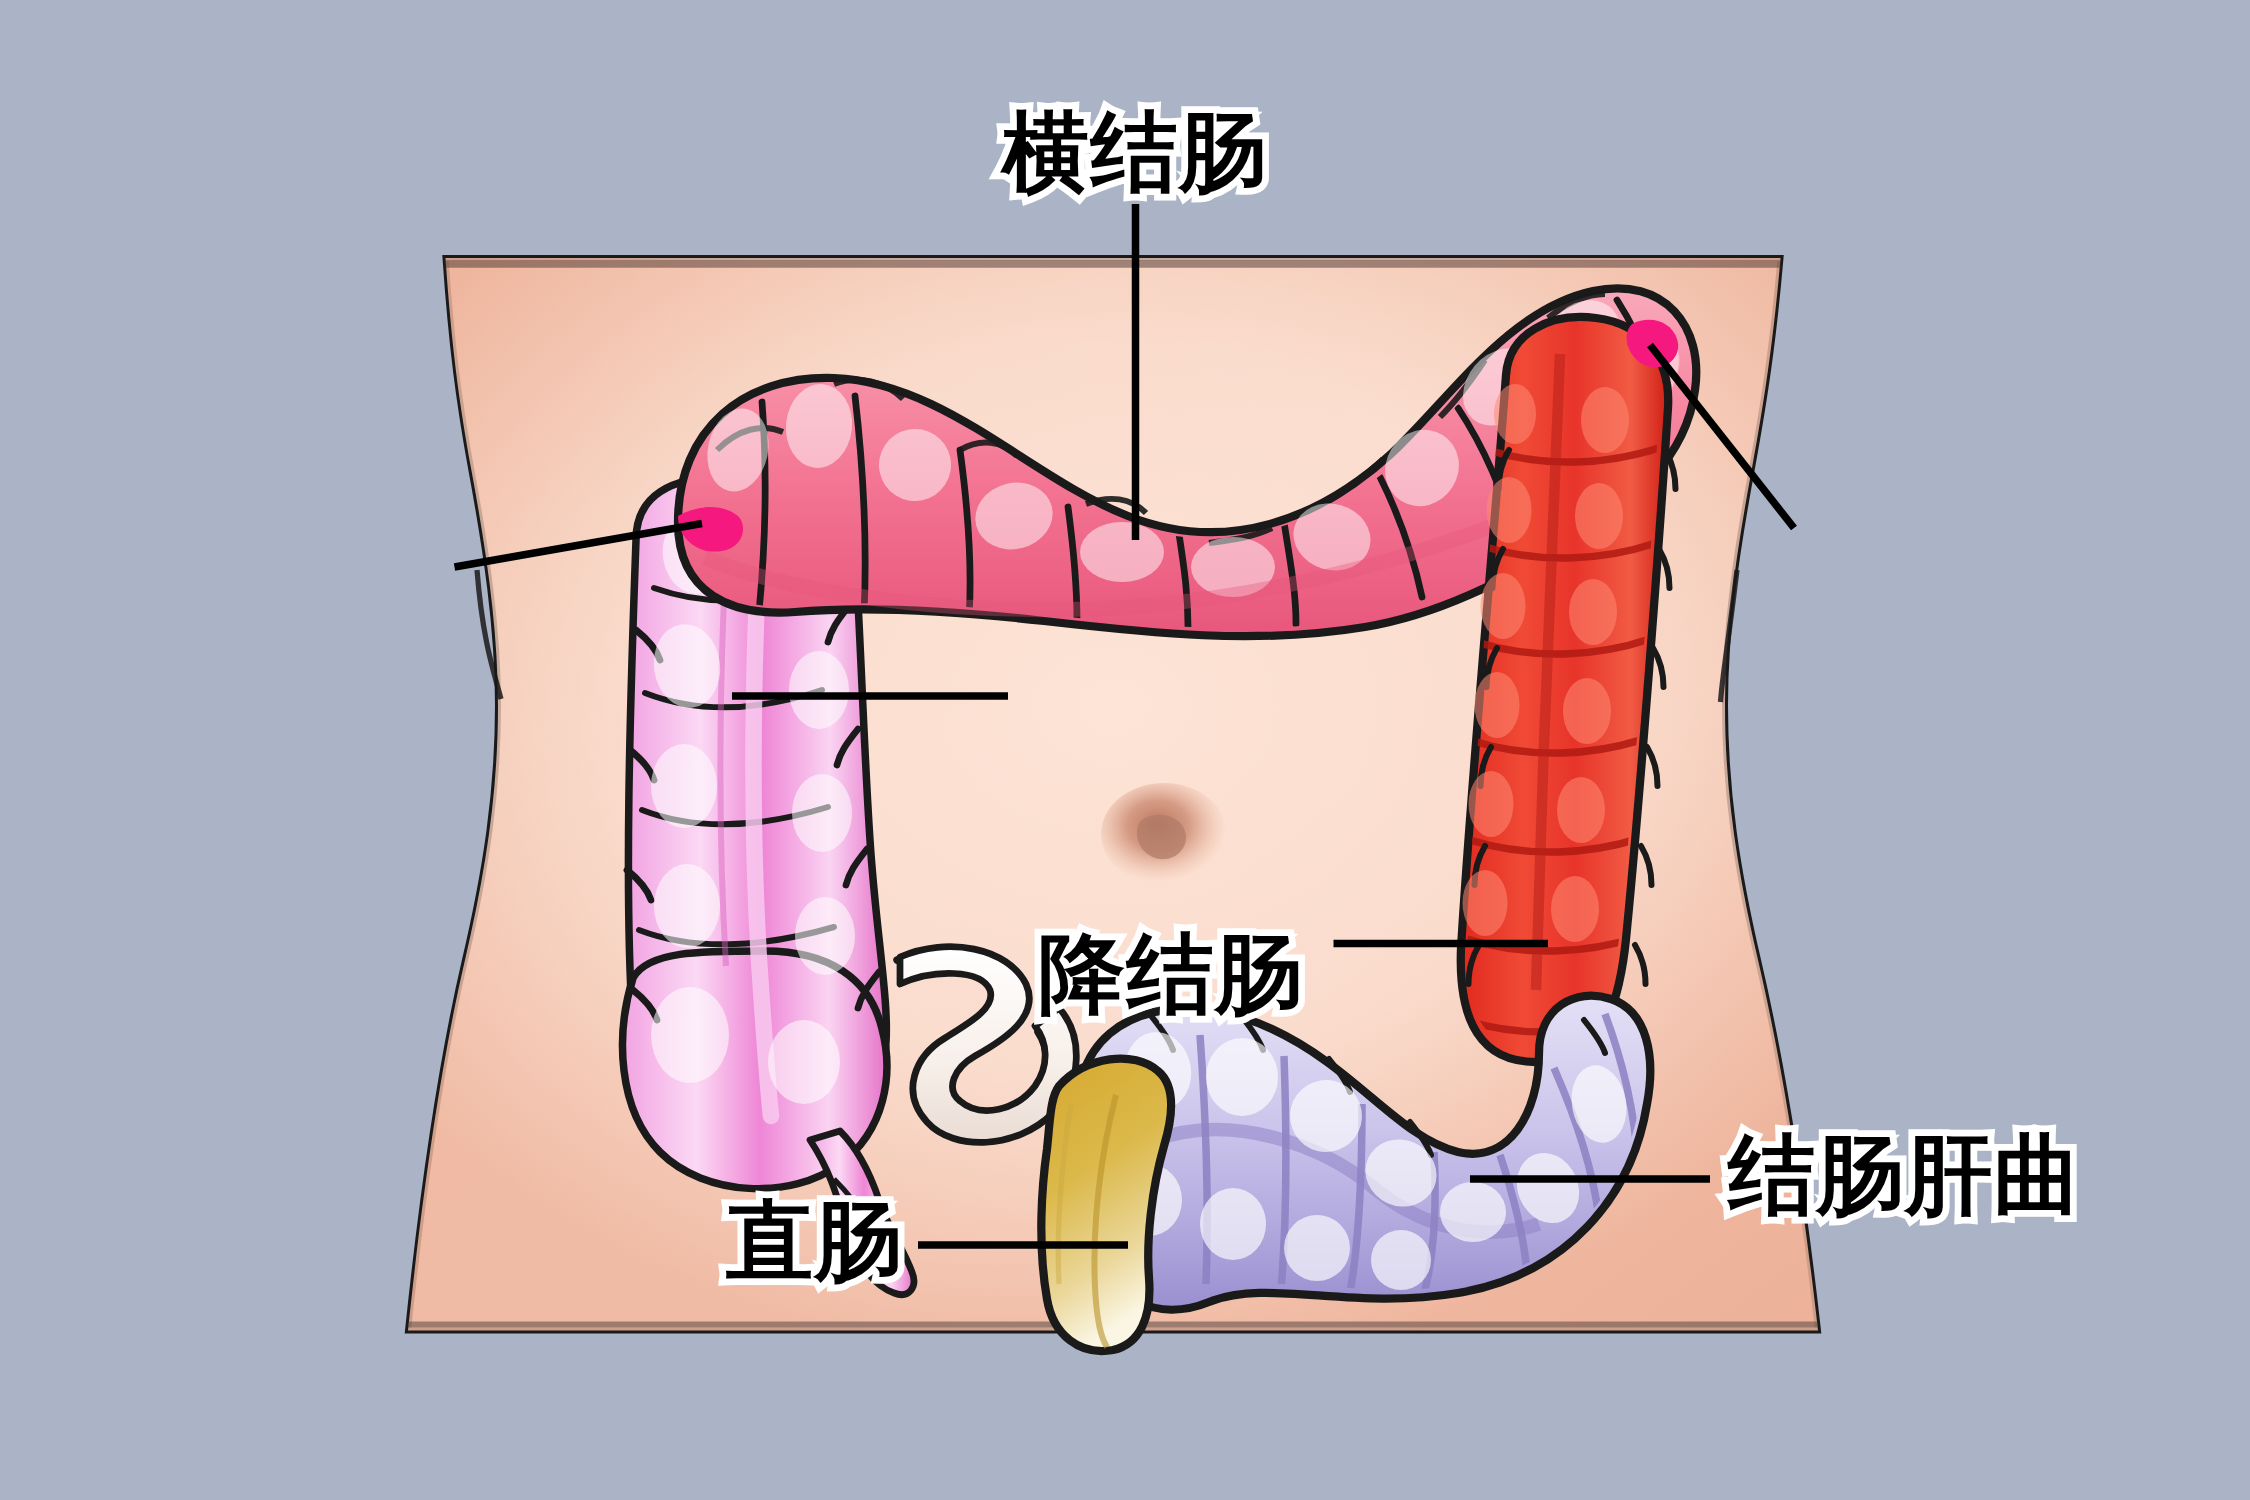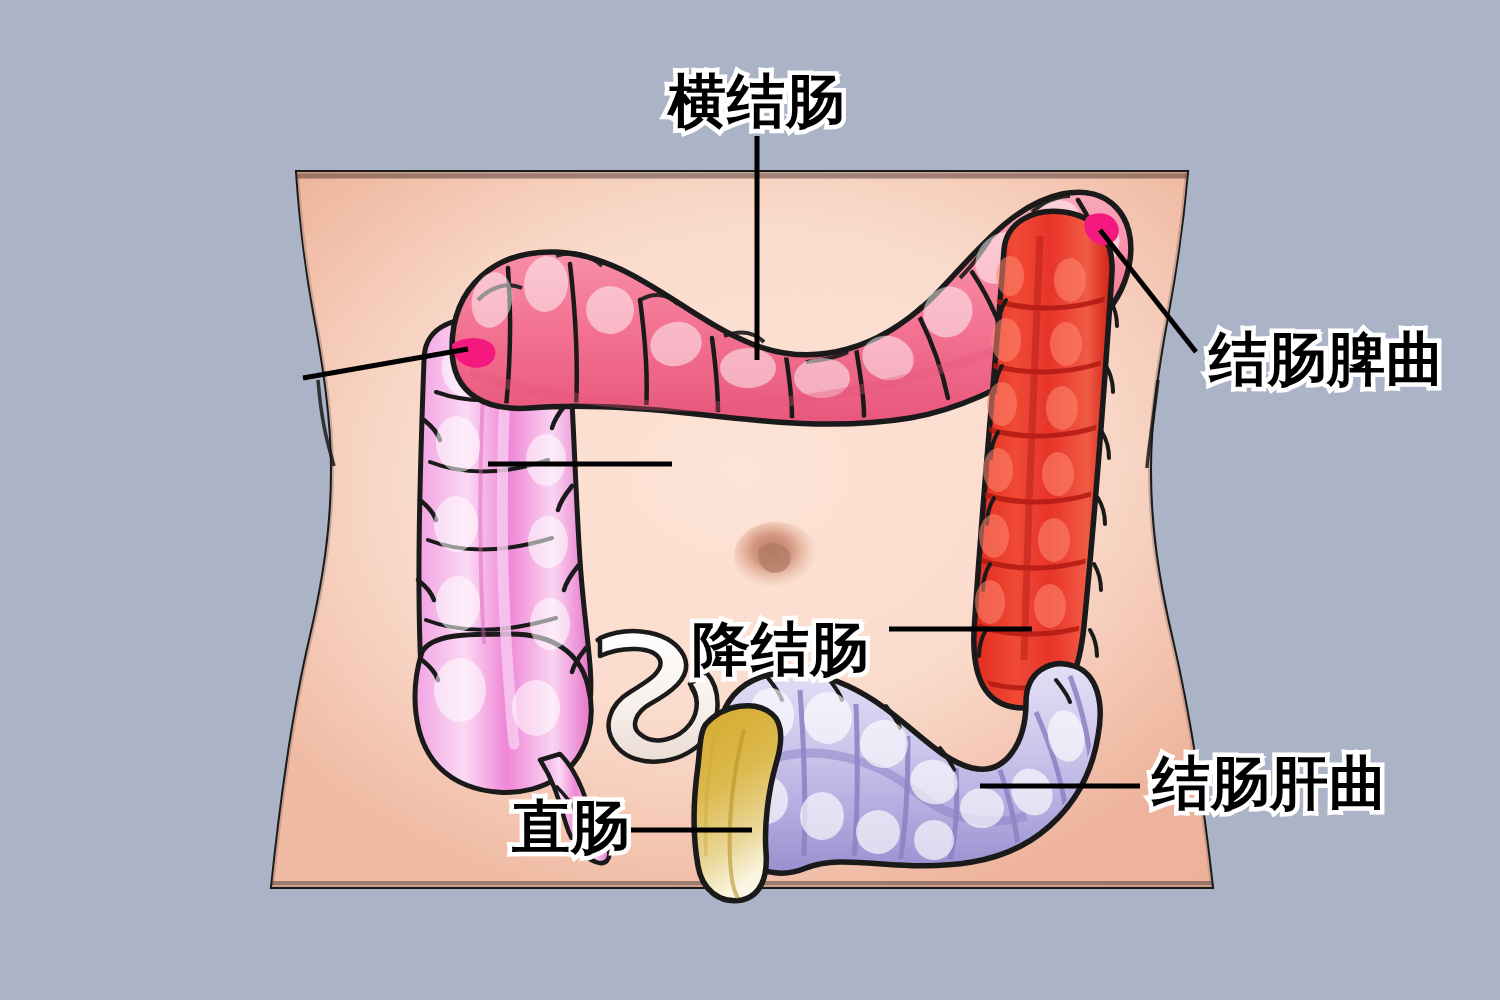--- a/index.html
+++ b/index.html
@@ -407,30 +407,27 @@
       <line x1="1140" y1="786" x2="980" y2="786"></line>
       <line x1="612" y1="830" x2="752" y2="830"></line>
     </g>
   </svg>
 
   <div class="lbl" style="left:668px; top:72px;">
     <span class="t">横结肠</span>
   </div>
 
 
-  <div class="lbl" style="left:1209px; top:330px;">
-    <span class="t">结肠脾曲</span>
-  </div>
 
 
   <div class="lbl" style="left:692px; top:598px;margin-top:22px;">
     <span class="t">降结肠</span>
   </div>
 
   <div class="lbl" style="left:1152px; top:754px;">
     <span class="t">结肠肝曲</span>
   </div>
 
-  <div class="lbl" style="left:484px; top:798px;margin-left:28px;">
+  <div class="lbl" style="left:484px; top:798px;">
     <span class="t">直肠</span>
   </div>
 
 </div>
 
 </body></html>

